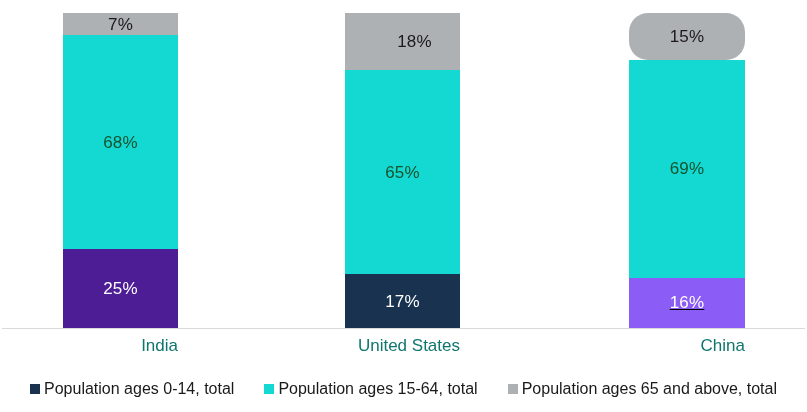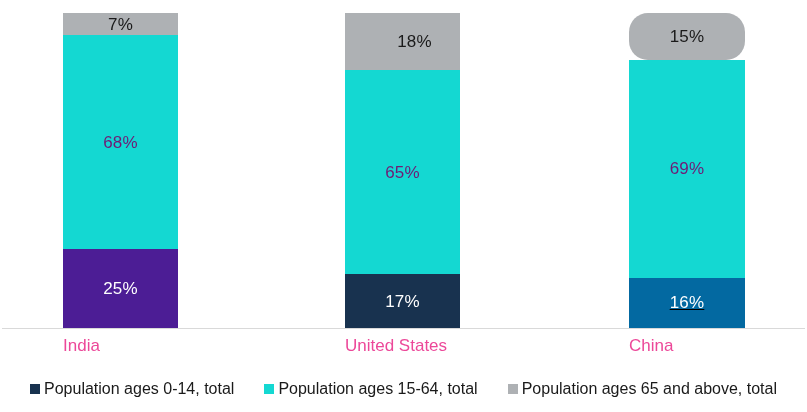--- a/index.html
+++ b/index.html
@@ -60,37 +60,37 @@
     line-height: 1;
     letter-spacing: 0.2px;
     white-space: nowrap;
   }
 
   .seg-old  { background: #aeb1b4; }
   .seg-work { background: #14d8d2; }
   .seg-young{ background: #18324f; }
 
   .seg-old  .seg-label { color: #1a1a1a; }
-  .seg-work .seg-label { color: #701a75; }
+  .seg-work .seg-label { color: #14532d; }
   .seg-young .seg-label { color: #ffffff; }
 
   
   #category-axis {
     position: absolute;
     left: 0;
     top: 333px;
     width: 807px;
     height: 32px;
   }
   .cat-label {
     position: absolute;
     top: 0;
     font-size: 17px;
-    color: #ec4899;
-    text-align: left;
+    color: #0f766e;
+    text-align: right;
     white-space: nowrap;
     line-height: 26px;
   }
 
   
   #legend {
     position: absolute;
     left: 0;
     top: 377px;
     width: 807px;
@@ -148,21 +148,21 @@
       </div>
     </div>
 
     <div class="bar-group" style="left:629px; width:116px;">
       <div class="bar-seg seg-old" style="flex: 15 0 0px; background: rgb(174, 177, 180); border-radius: 19px;">
         <span class="seg-label">15%</span>
       </div>
       <div class="bar-seg seg-work" style="flex: 69 0 0px; background: rgb(20, 216, 210);">
         <span class="seg-label">69%</span>
       </div>
-      <div class="bar-seg seg-young" style="flex: 16 0 0px; background: #0369a1; text-decoration: underline;">
+      <div class="bar-seg seg-young" style="flex: 16 0 0px; background: #8b5cf6; text-decoration: underline;">
         <span class="seg-label">16%</span>
       </div>
     </div>
 
     <div class="axis-line" style="background: rgb(217, 217, 217);"></div>
   </div>
 
   <div id="category-axis">
     <div class="cat-label" style="left:63px; width:115px;">India</div>
     <div class="cat-label" style="left:345px; width:115px;">United States</div>

